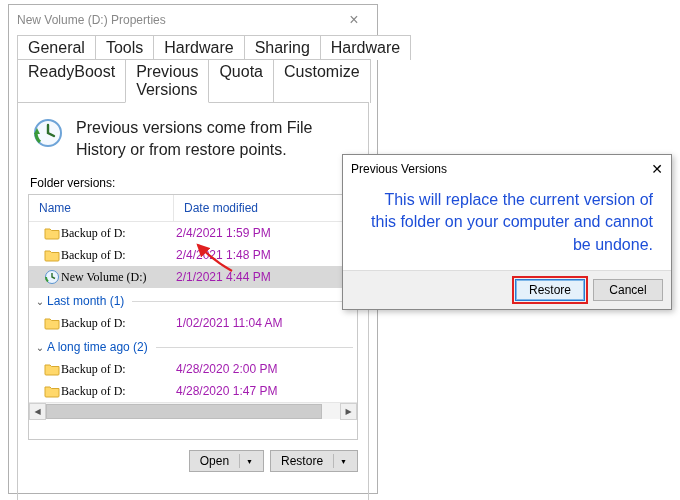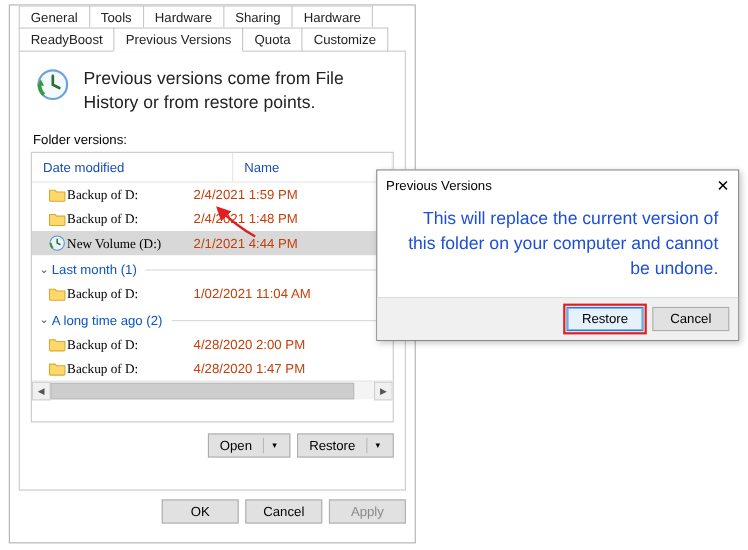--- a/index.html
+++ b/index.html
@@ -35,21 +35,21 @@
   .tabs-wrap {
     padding: 0 8px;
   }
   .tabrow {
     display: flex;
   }
   .tab {
     border: 1px solid #c9c9c9;
     border-bottom: none;
     padding: 3px 10px;
-    font-size: 12px;
+    font-size: 16px;
     background: #fff;
     color: #222;
     margin-right: -1px;
     position: relative;
   }
   .tabrow.second { margin-top: -1px; }
   .tab.active {
     background: #fff;
     border-bottom: 1px solid #fff;
     z-index: 2;
@@ -94,21 +94,21 @@
   .row {
     display: flex;
     align-items: center;
     height: 22px;
     padding-left: 14px;
     font-size: 12px;
   }
   .row.selected { background: #d8d8d8; }
   .row .ico { width: 18px; display: inline-flex; justify-content: center; }
   .row .rname { width: 115px; white-space: nowrap; overflow: hidden; text-overflow: ellipsis; font-family: Liberation Serif, serif; }
-  .row .rdate { color: #c2410c; }
+  .row .rdate { color: #a21caf; }
   .grouprow {
     display: flex; align-items: center;
     color: #0a55c1;
     font-size: 12px;
     padding: 6px 4px 4px 4px;
   }
   .grouprow .chev { width: 14px; text-align: center; color: #555; font-size: 10px; }
   .grouprow .gline { flex:1; border-top:1px solid #d8d8d8; margin-left:8px; }
   .btnrow {
     display: flex;
@@ -205,20 +205,25 @@
   .hscroll .track { flex:1; position: relative; height:17px; }
   .hscroll .thumb {
     position: absolute; left:0; top:1px; height:15px; width:94%;
     background: #cdcdcd; border:1px solid #bdbdbd;
   }
 </style>
 </head>
 <body>
 
 <div class="properties-window">
+  <div class="titlebar">
+    <span>New Volume (D:) Properties</span>
+    <span class="sp"></span>
+    <span class="close-x">×</span>
+  </div>
 
   <div class="tabs-wrap">
     <div class="tabrow">
       <div class="tab">General</div>
       <div class="tab">Tools</div>
       <div class="tab">Hardware</div>
       <div class="tab">Sharing</div>
       <div class="tab">Hardware</div>
     </div>
     <div class="tabrow second">
@@ -239,22 +244,22 @@
           <polygon points="2,17 8,17 5,11" fill="#3a9a3a"></polygon>
         </svg>
       </span>
       <span class="txt">Previous versions come from File History or from restore points.</span>
     </div>
 
     <div class="label">Folder versions:</div>
 
     <div class="listbox">
       <div class="list-header">
+        <div class="col name">Name</div>
         <div class="col date">Date modified</div>
-        <div class="col name">Name</div>
       </div>
 
       <div class="row">
         <span class="ico">
             <svg class="folder-svg" viewBox="0 0 16 14">
               <path d="M1 3h5l1.5 1.5H15V12a1 1 0 0 1-1 1H2a1 1 0 0 1-1-1z" fill="#ffd86b" stroke="#d9a92f"></path>
             </svg>
           </span>
         <span class="rname">Backup of D:</span>
         <span class="rdate">2/4/2021 1:59 PM</span>

